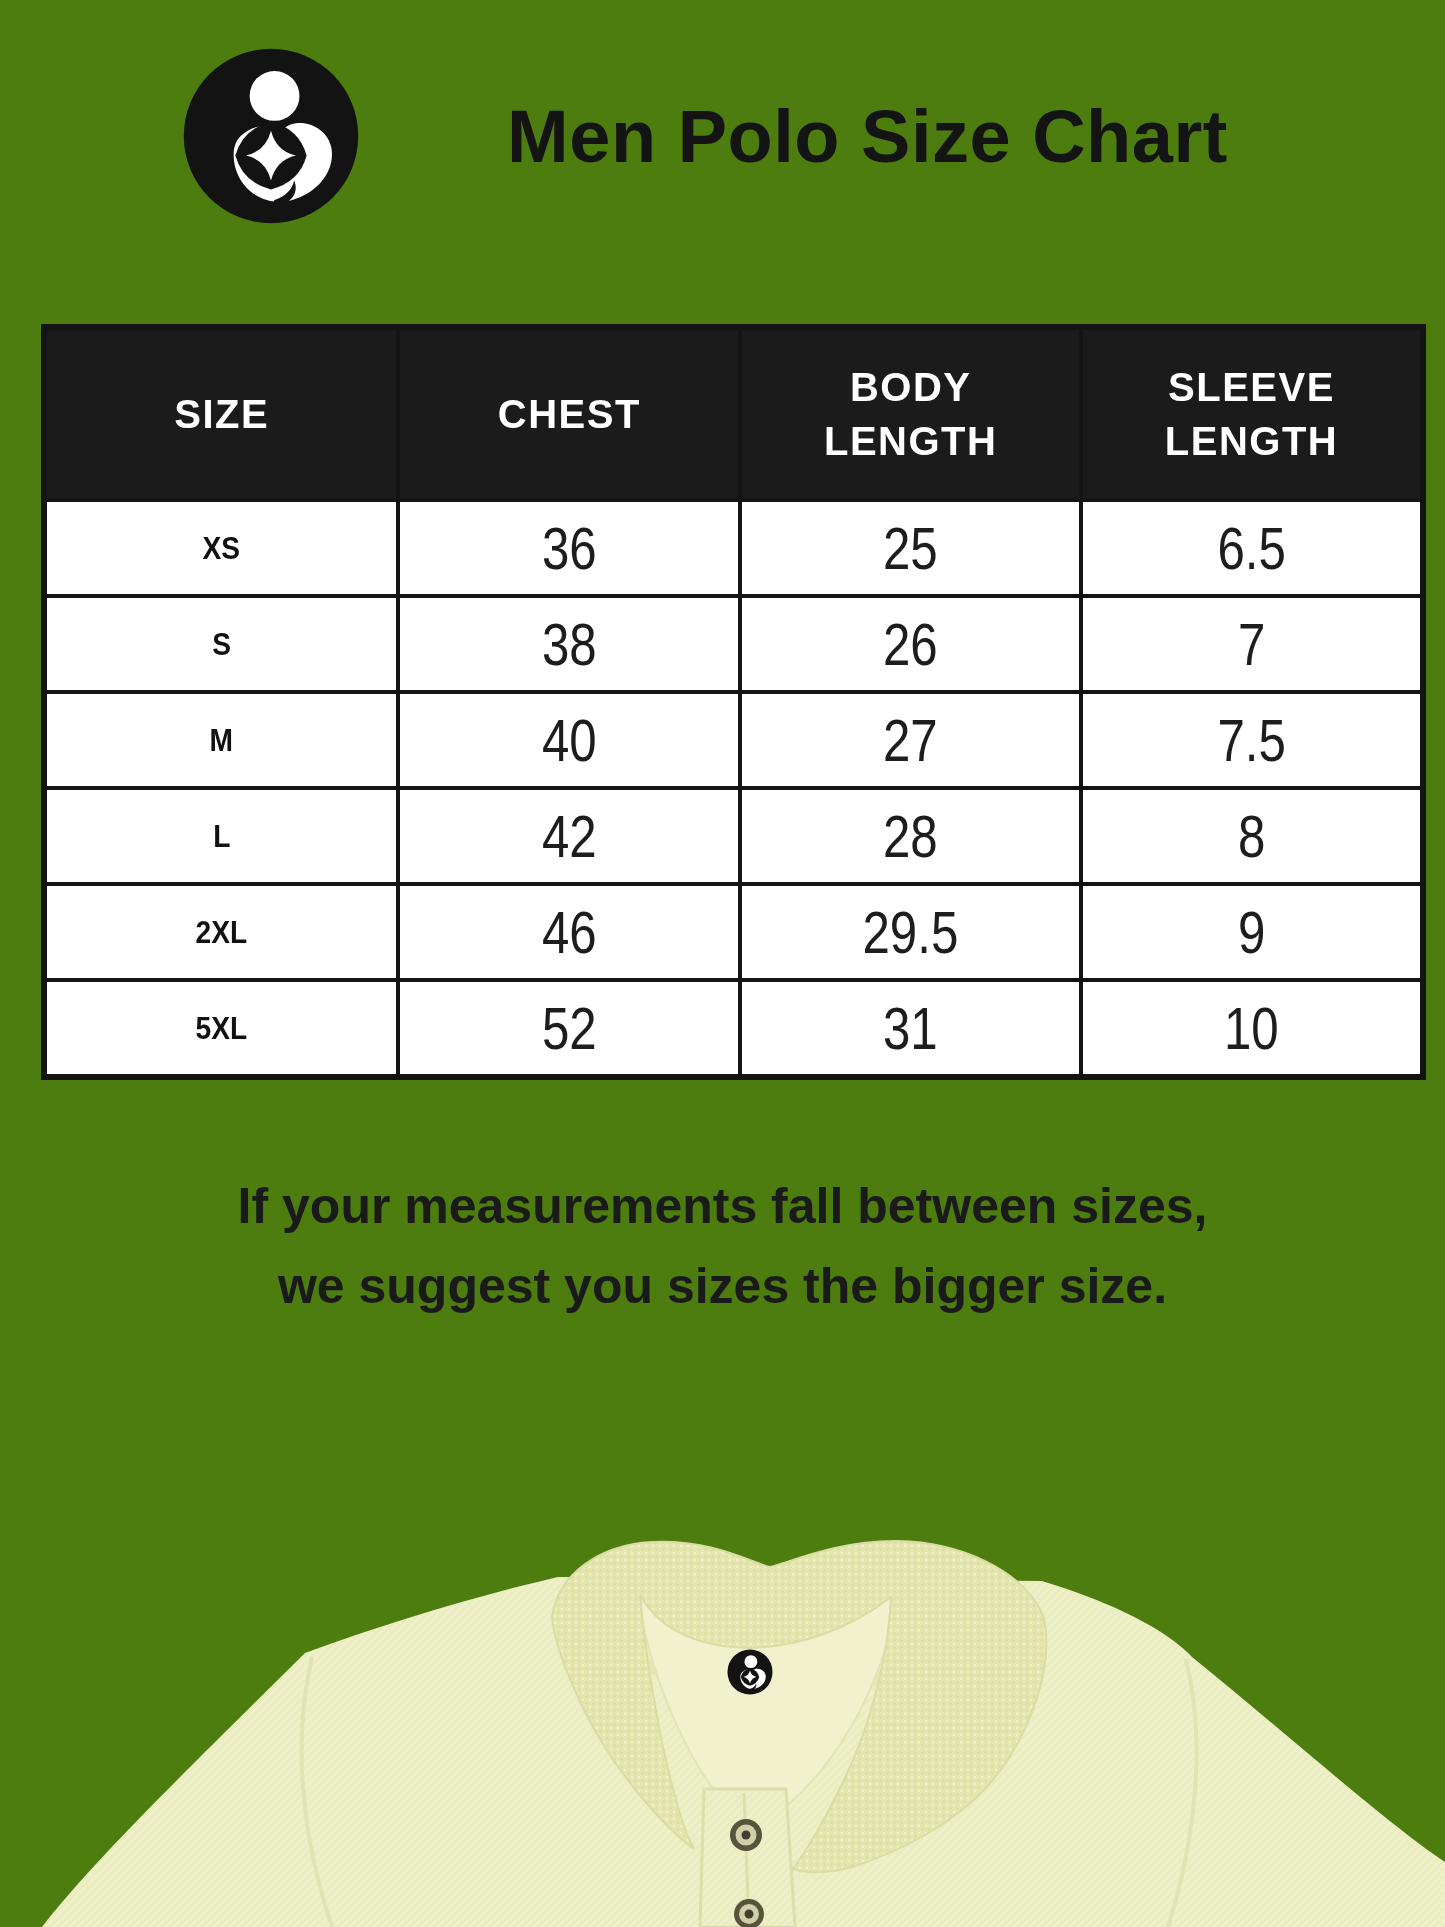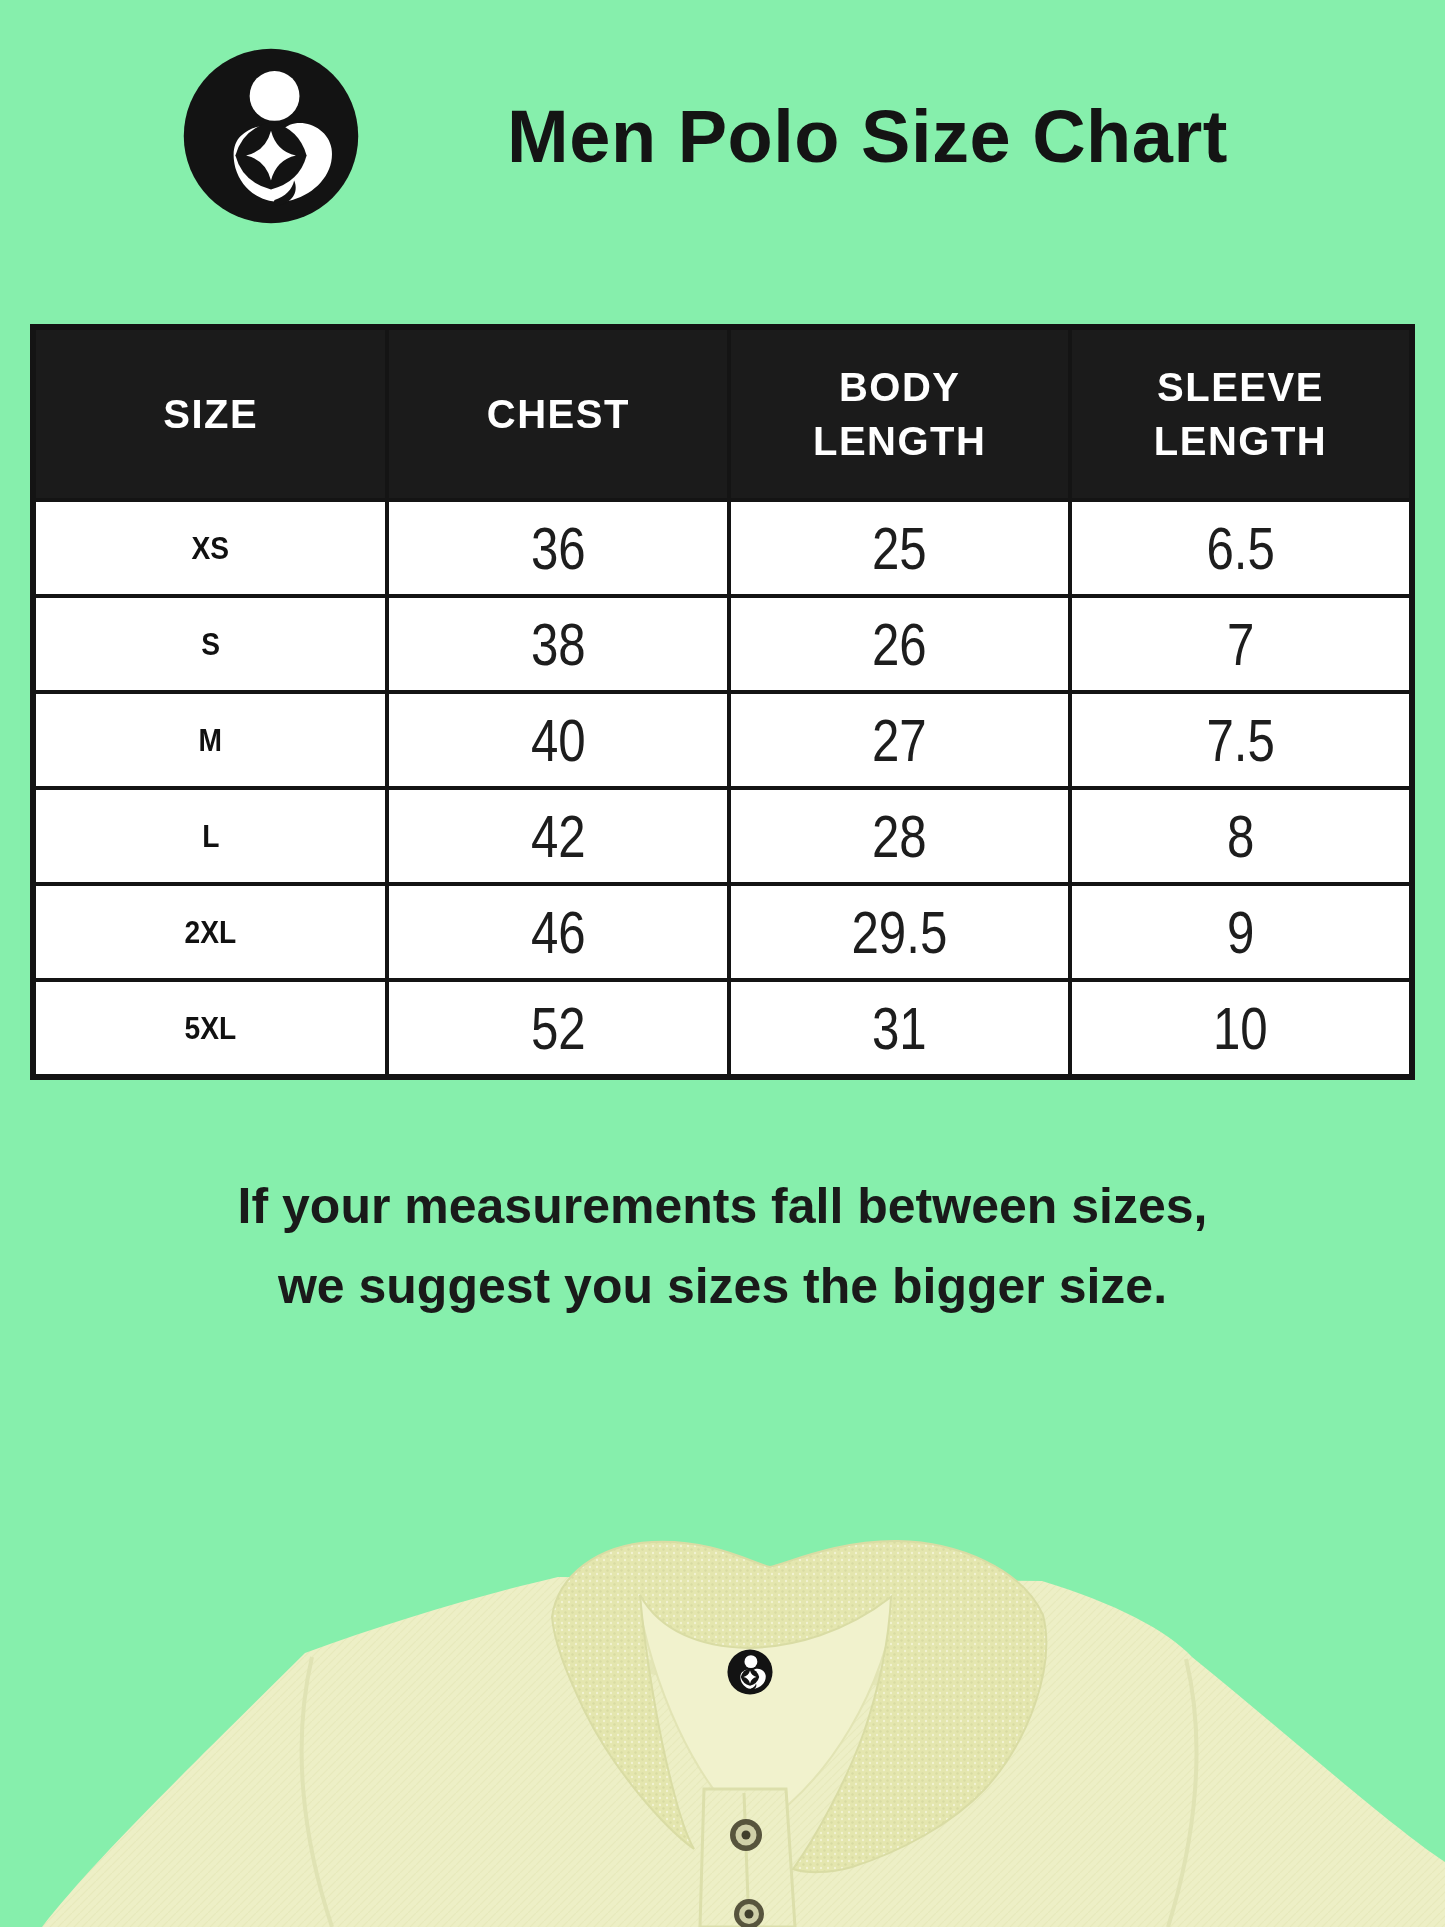--- a/index.html
+++ b/index.html
@@ -1,41 +1,41 @@
 <!DOCTYPE html>
 <html><head>
 <meta charset="utf-8">
 <style>
   html,body{margin:0;padding:0;background:#ffffff;}
   .page{
     position:relative;
     width:1445px;height:1927px;
     margin:0 auto;
-    background:#86efac;
+    background:#4d7c0f;
     overflow:hidden;
     font-family:"Liberation Sans", sans-serif;
     color:#141414;
   }
   
   .header{
     display:flex;align-items:center;
     padding:44px 70px 0 182px;
   }
   .logo{width:178px;height:184px;flex:0 0 auto;}
   .page-title{
     flex:1;text-align:center;
     margin:0;
     font-size:74px;font-weight:800;
     letter-spacing:.5px;
     color:#141414;
   }
   
   table.size-table{
     width:1385px;
-    margin:96px 0 0 30px;
+    margin:96px 0 0 41px;
     border-collapse:collapse;
     table-layout:fixed;
     border:6px solid #141414;
   }
   .size-table th,.size-table td{
     border:4px solid #141414;
     text-align:center;vertical-align:middle;
     padding:0;
   }
   .size-table thead th{

